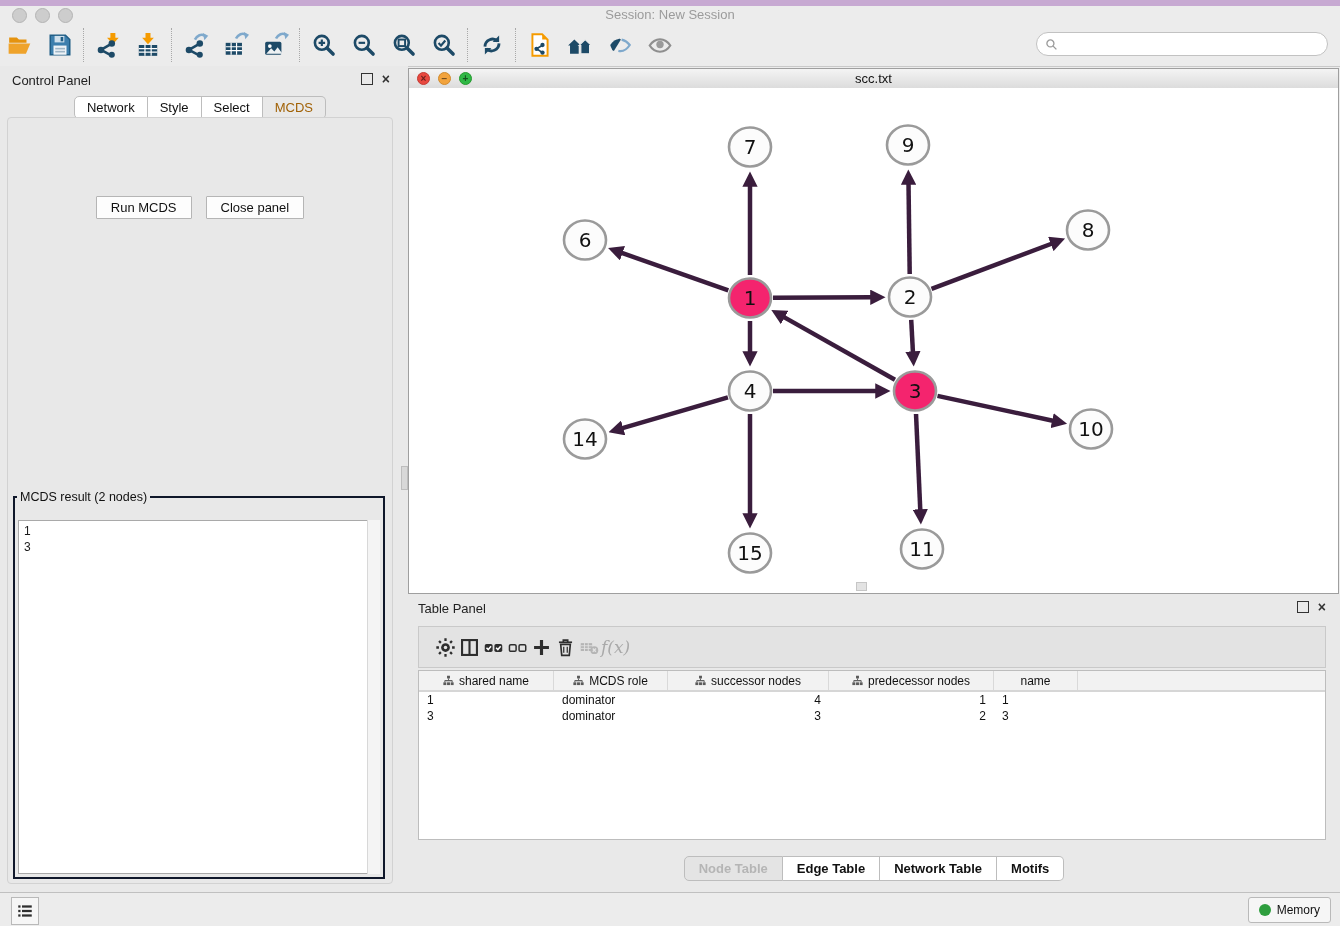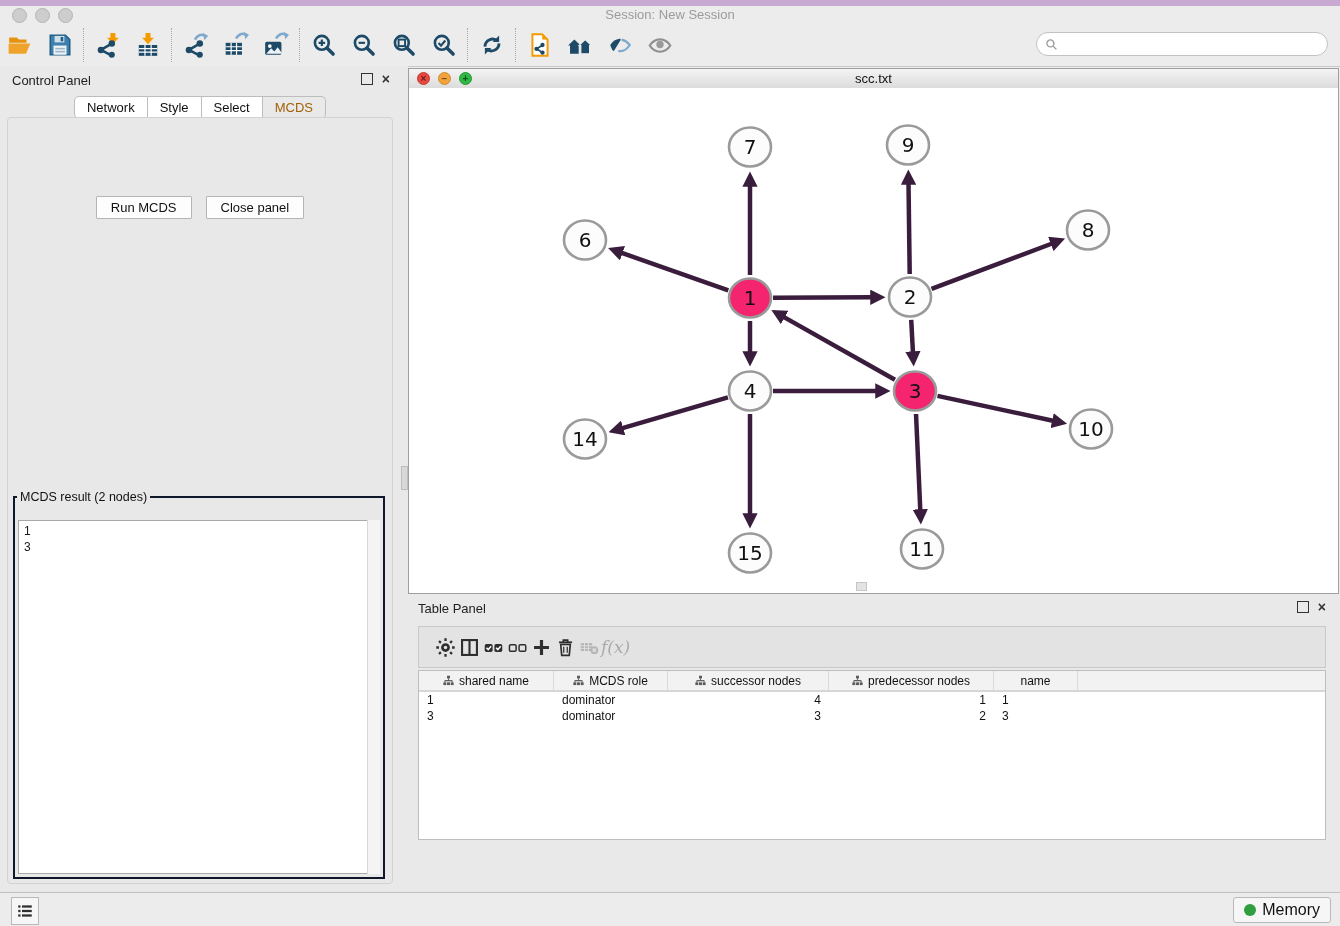--- a/index.html
+++ b/index.html
@@ -80,21 +80,21 @@
   #tp-tabs{position:absolute;left:0;right:0;top:262px;display:flex;justify-content:center;}
   .tptab{font-size:13px;font-weight:bold;padding:4px 14px;background:#fff;border:1px solid #bdbdbd;border-left:none;color:#111;}
   .tptab:first-child{border-left:1px solid #bdbdbd;border-radius:5px 0 0 5px;}
   .tptab:last-child{border-radius:0 5px 5px 0;}
   .tptab.active{background:#e4e4e4;color:#b5b5b5;}
   
   #status-bar{position:absolute;left:0;top:892px;width:100%;height:34px;background:#ececec;border-top:1px solid #c0c0c0;}
   #list-btn{position:absolute;left:11px;top:4px;width:26px;height:26px;background:#f6f6f6;border:1px solid #b9b9b9;
             display:flex;align-items:center;justify-content:center;}
   #memory-btn{position:absolute;right:9px;top:4px;height:24px;background:#f6f6f6;border:1px solid #b9b9b9;border-radius:3px;
-              display:flex;align-items:center;gap:6px;padding:0 10px;font-size:16px;color:#111;}
+              display:flex;align-items:center;gap:6px;padding:0 10px;font-size:12px;color:#111;}
   #memory-btn .dot{width:12px;height:12px;border-radius:50%;background:#2e9e3e;}
 </style>
 </head>
 <body>
 
 <div id="app">
 
   <div id="deskstrip"></div>
   <div id="titlebar">
     <div class="lights">
@@ -461,20 +461,26 @@
           </div>
           <div class="trow">
             <div class="tcell" style="width: 135px; text-align: left;">3</div>
             <div class="tcell" style="width: 114px; text-align: left;">dominator</div>
             <div class="tcell" style="width: 161px; text-align: right;">3</div>
             <div class="tcell" style="width: 165px; text-align: right;">2</div>
             <div class="tcell" style="width: 84px; text-align: left;">3</div>
           </div>
         </div>
     </div>
+    <div id="tp-tabs">
+        <div class="tptab active">Node Table</div>
+        <div class="tptab">Edge Table</div>
+        <div class="tptab">Network Table</div>
+        <div class="tptab">Motifs</div>
+      </div>
   </div>
 
   <div id="status-bar">
     <div id="list-btn">
       <svg viewBox="0 0 24 24" width="18" height="18">
           <g fill="#2e2e2e">
             <rect x="3" y="4.5" width="3" height="3"></rect>
             <rect x="8" y="4.5" width="13" height="3"></rect>
             <rect x="3" y="10.5" width="3" height="3"></rect>
             <rect x="8" y="10.5" width="13" height="3"></rect>

